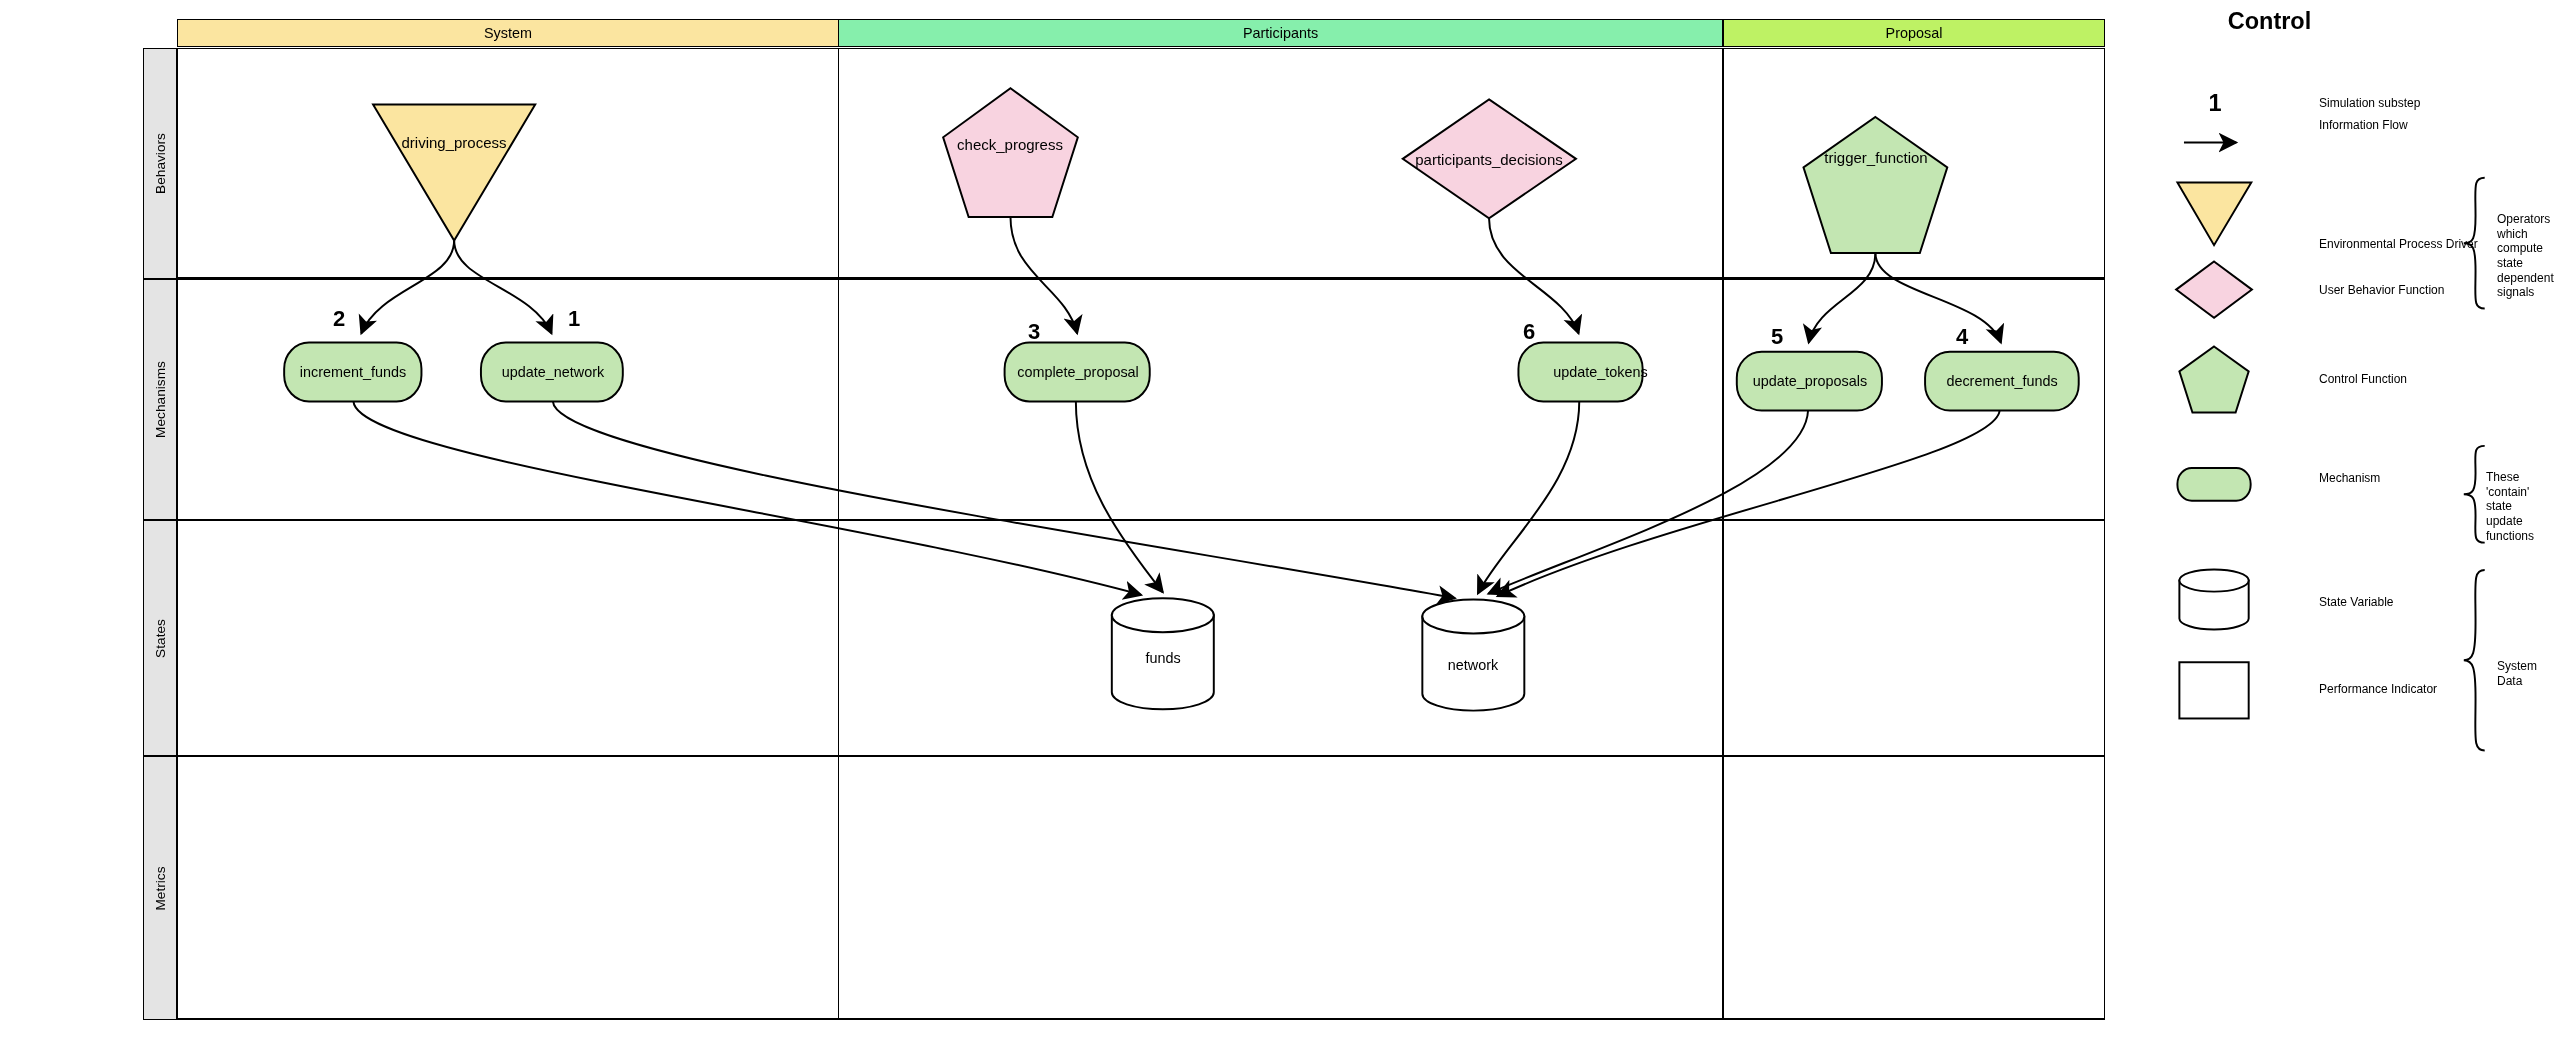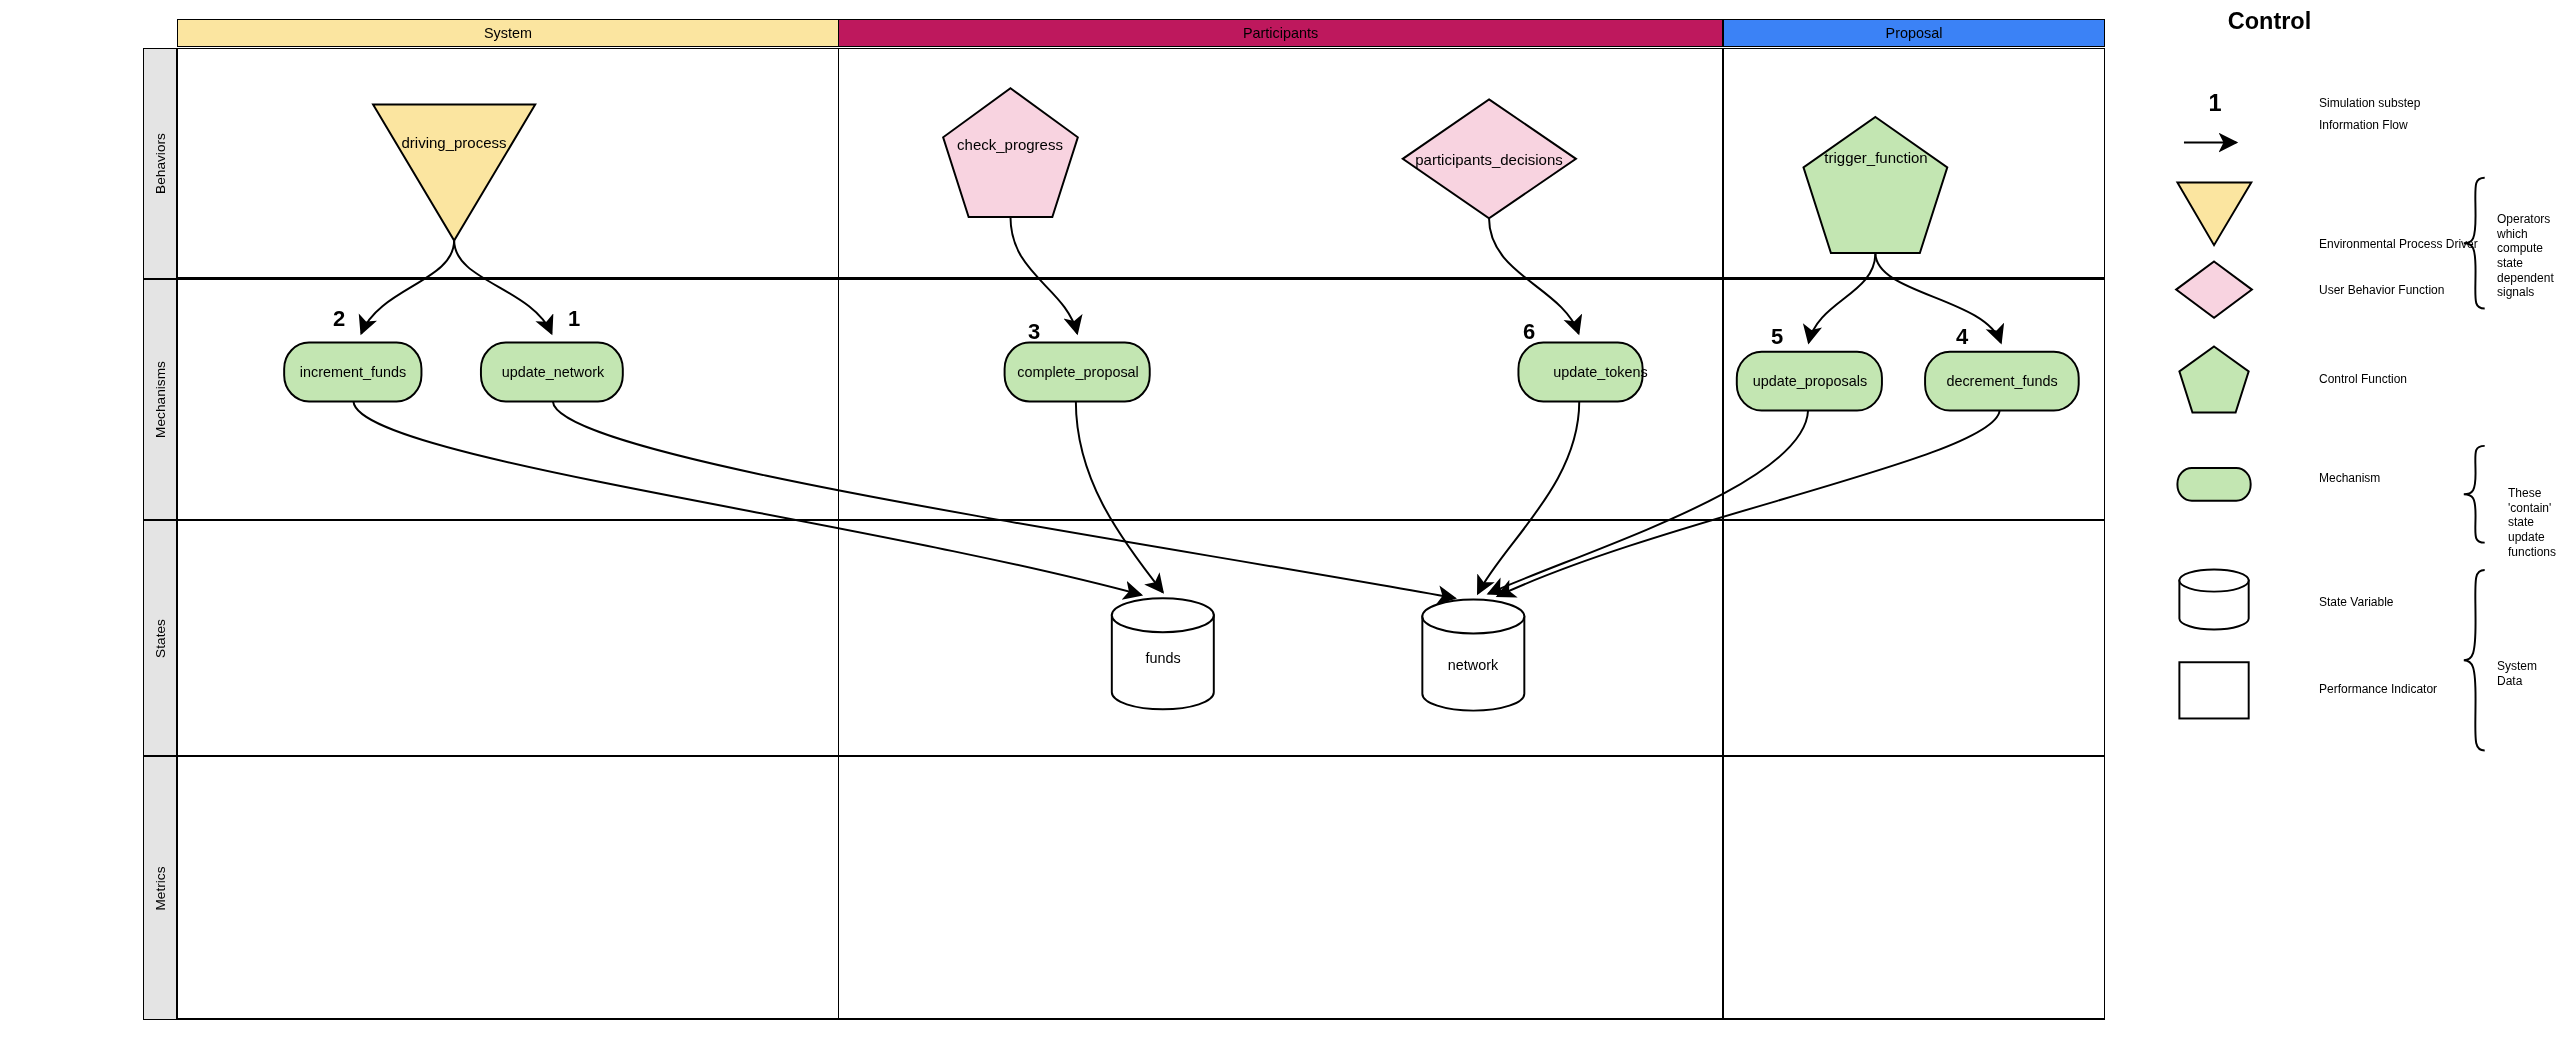--- a/index.html
+++ b/index.html
@@ -61,24 +61,24 @@
   }
 </style>
 </head>
 <body>
 
 <div id="root">
 
   <div class="col-header" style="left:177px;top:19px;width:662px;background:#fbe5a0;">
     <span>System</span>
   </div>
-  <div class="col-header" style="left:838px;top:19px;width:885px;background:#be185d;">
+  <div class="col-header" style="left:838px;top:19px;width:885px;background:#86efac;">
     <span>Participants</span>
   </div>
-  <div class="col-header" style="left:1723px;top:19px;width:382px;background:#3b82f6;">
+  <div class="col-header" style="left:1723px;top:19px;width:382px;background:#bef264;">
     <span>Proposal</span>
   </div>
 
   <div class="row-label" style="left:143px;top:48px;height:231px;">
     <span>Behaviors</span>
   </div>
   <div class="row-label" style="left:143px;top:279px;height:241px;">
     <span>Mechanisms</span>
   </div>
   <div class="row-label" style="left:143px;top:520px;height:236px;">
@@ -198,18 +198,18 @@
     <div class="legend-text" style="left:167px;top:90px;">Simulation substep</div>
     <div class="legend-text" style="left:167px;top:112px;">Information Flow</div>
     <div class="legend-text" style="left:167px;top:183px;margin-top:48px;">Environmental Process Driver</div>
     <div class="legend-text" style="left:167px;top:277px;">User Behavior Function</div>
     <div class="legend-text" style="left:167px;top:366px;">Control Function</div>
     <div class="legend-text" style="left:167px;top:448px;margin-top:17px;">Mechanism</div>
     <div class="legend-text" style="left:167px;top:589px;">State Variable</div>
     <div class="legend-text" style="left:167px;top:676px;">Performance Indicator</div>
 
     <div class="legend-text wrapped" style="left:345px;top:243px;">Operators which compute state dependent signals</div>
-    <div class="legend-text wrapped" style="left:356px;top:494px;margin-top:16px;">These 'contain' state update functions</div>
+    <div class="legend-text wrapped" style="left:334px;top:494px;">These 'contain' state update functions</div>
     <div class="legend-text wrapped" style="left:345px;top:661px;">System Data</div>
   </div>
 
 </div>
 
 
 </body></html>

